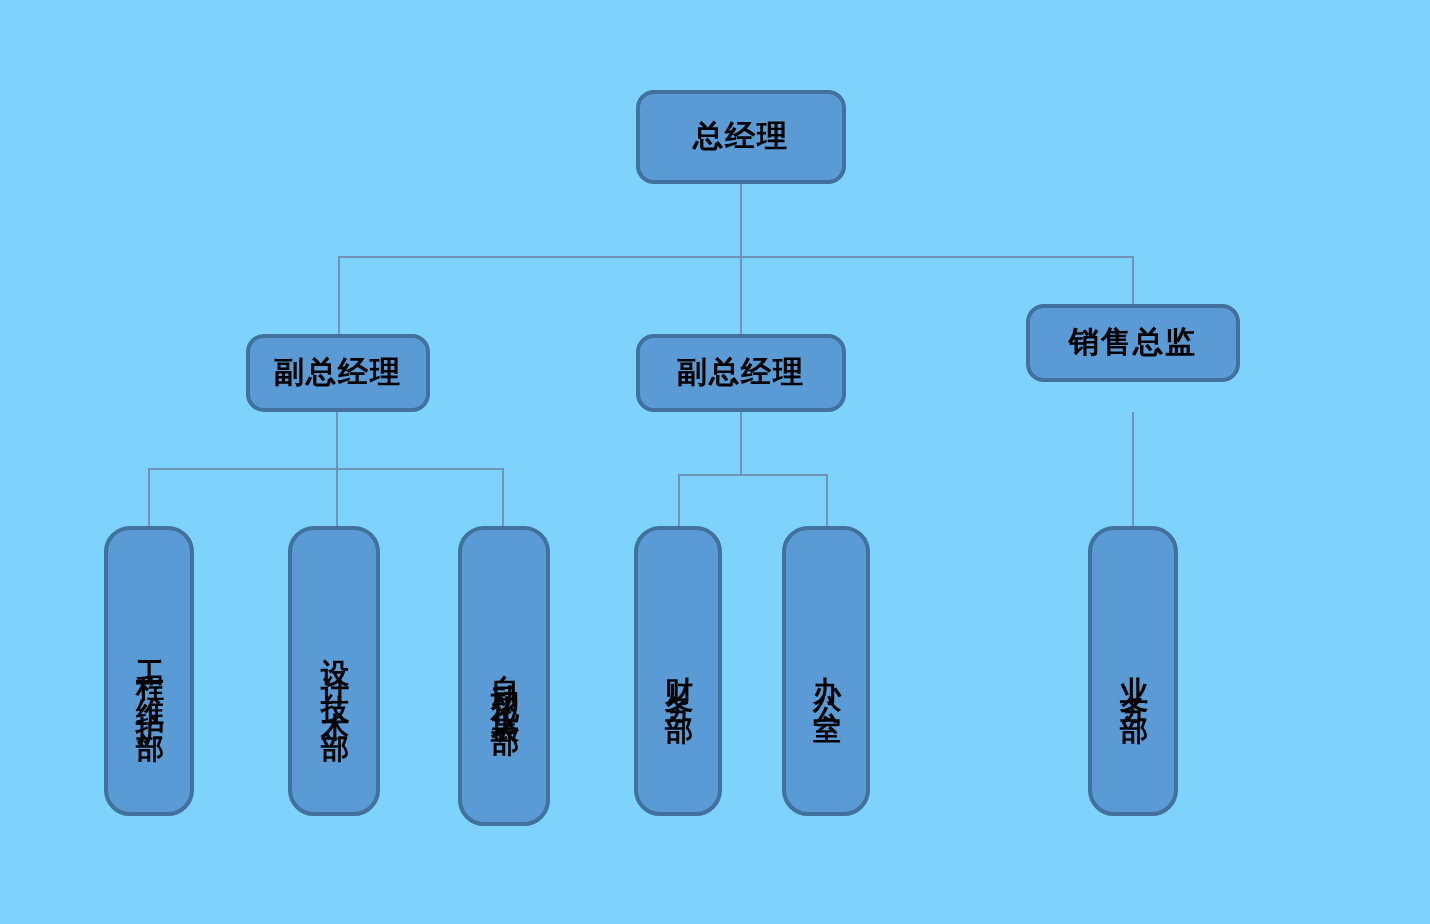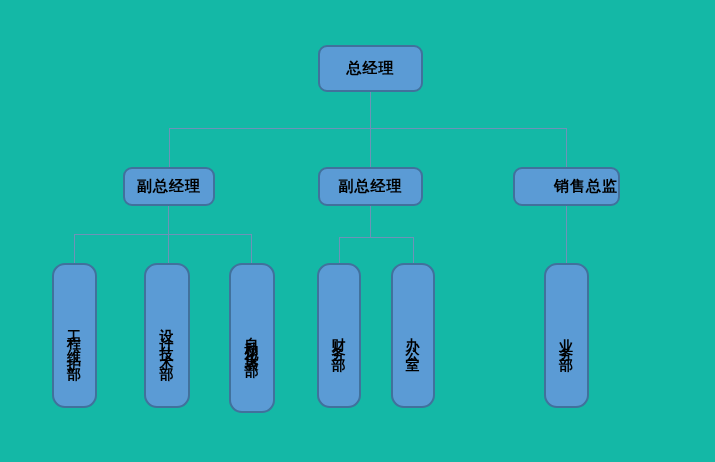--- a/index.html
+++ b/index.html
@@ -1,20 +1,20 @@
 <!DOCTYPE html>
 <html><head>
 <meta charset="utf-8">
 <style>
   html, body { margin: 0; padding: 0; background: #ffffff; }
   .canvas {
     position: relative;
     width: 715px;
     height: 462px;
-    background: #14b8a6;
+    background: #7dd3fc;
     font-family: "DejaVu Sans", "Liberation Sans", sans-serif;
     overflow: hidden;
   }
   .line {
     position: absolute;
     background: #6f92b8;
   }
   .node {
     position: absolute;
     background: #5b9bd5;
@@ -73,21 +73,21 @@
   <div class="node node-h" style="left:318px; top:45px; width:105px; height:47px;">
     <span>总经理</span>
   </div>
 
   <div class="node node-h" style="left:123px; top:167px; width:92px; height:39px;">
     <span>副总经理</span>
   </div>
   <div class="node node-h" style="left:318px; top:167px; width:105px; height:39px;">
     <span>副总经理</span>
   </div>
-  <div class="node node-h" style="left:513px; top:167px; width:107px; height:39px;justify-content:flex-end;">
+  <div class="node node-h" style="left:513px; top:152px; width:107px; height:39px;">
     <span>销售总监</span>
   </div>
 
   <div class="node node-v" style="left:52px; top:263px; width:45px; height:145px;">
     <span class="vtext">工程维护部</span>
   </div>
   <div class="node node-v" style="left:144px; top:263px; width:46px; height:145px;">
     <span class="vtext">设计技术部</span>
   </div>
   <div class="node node-v tall" style="left:229px; top:263px; width:46px; height:150px;">

